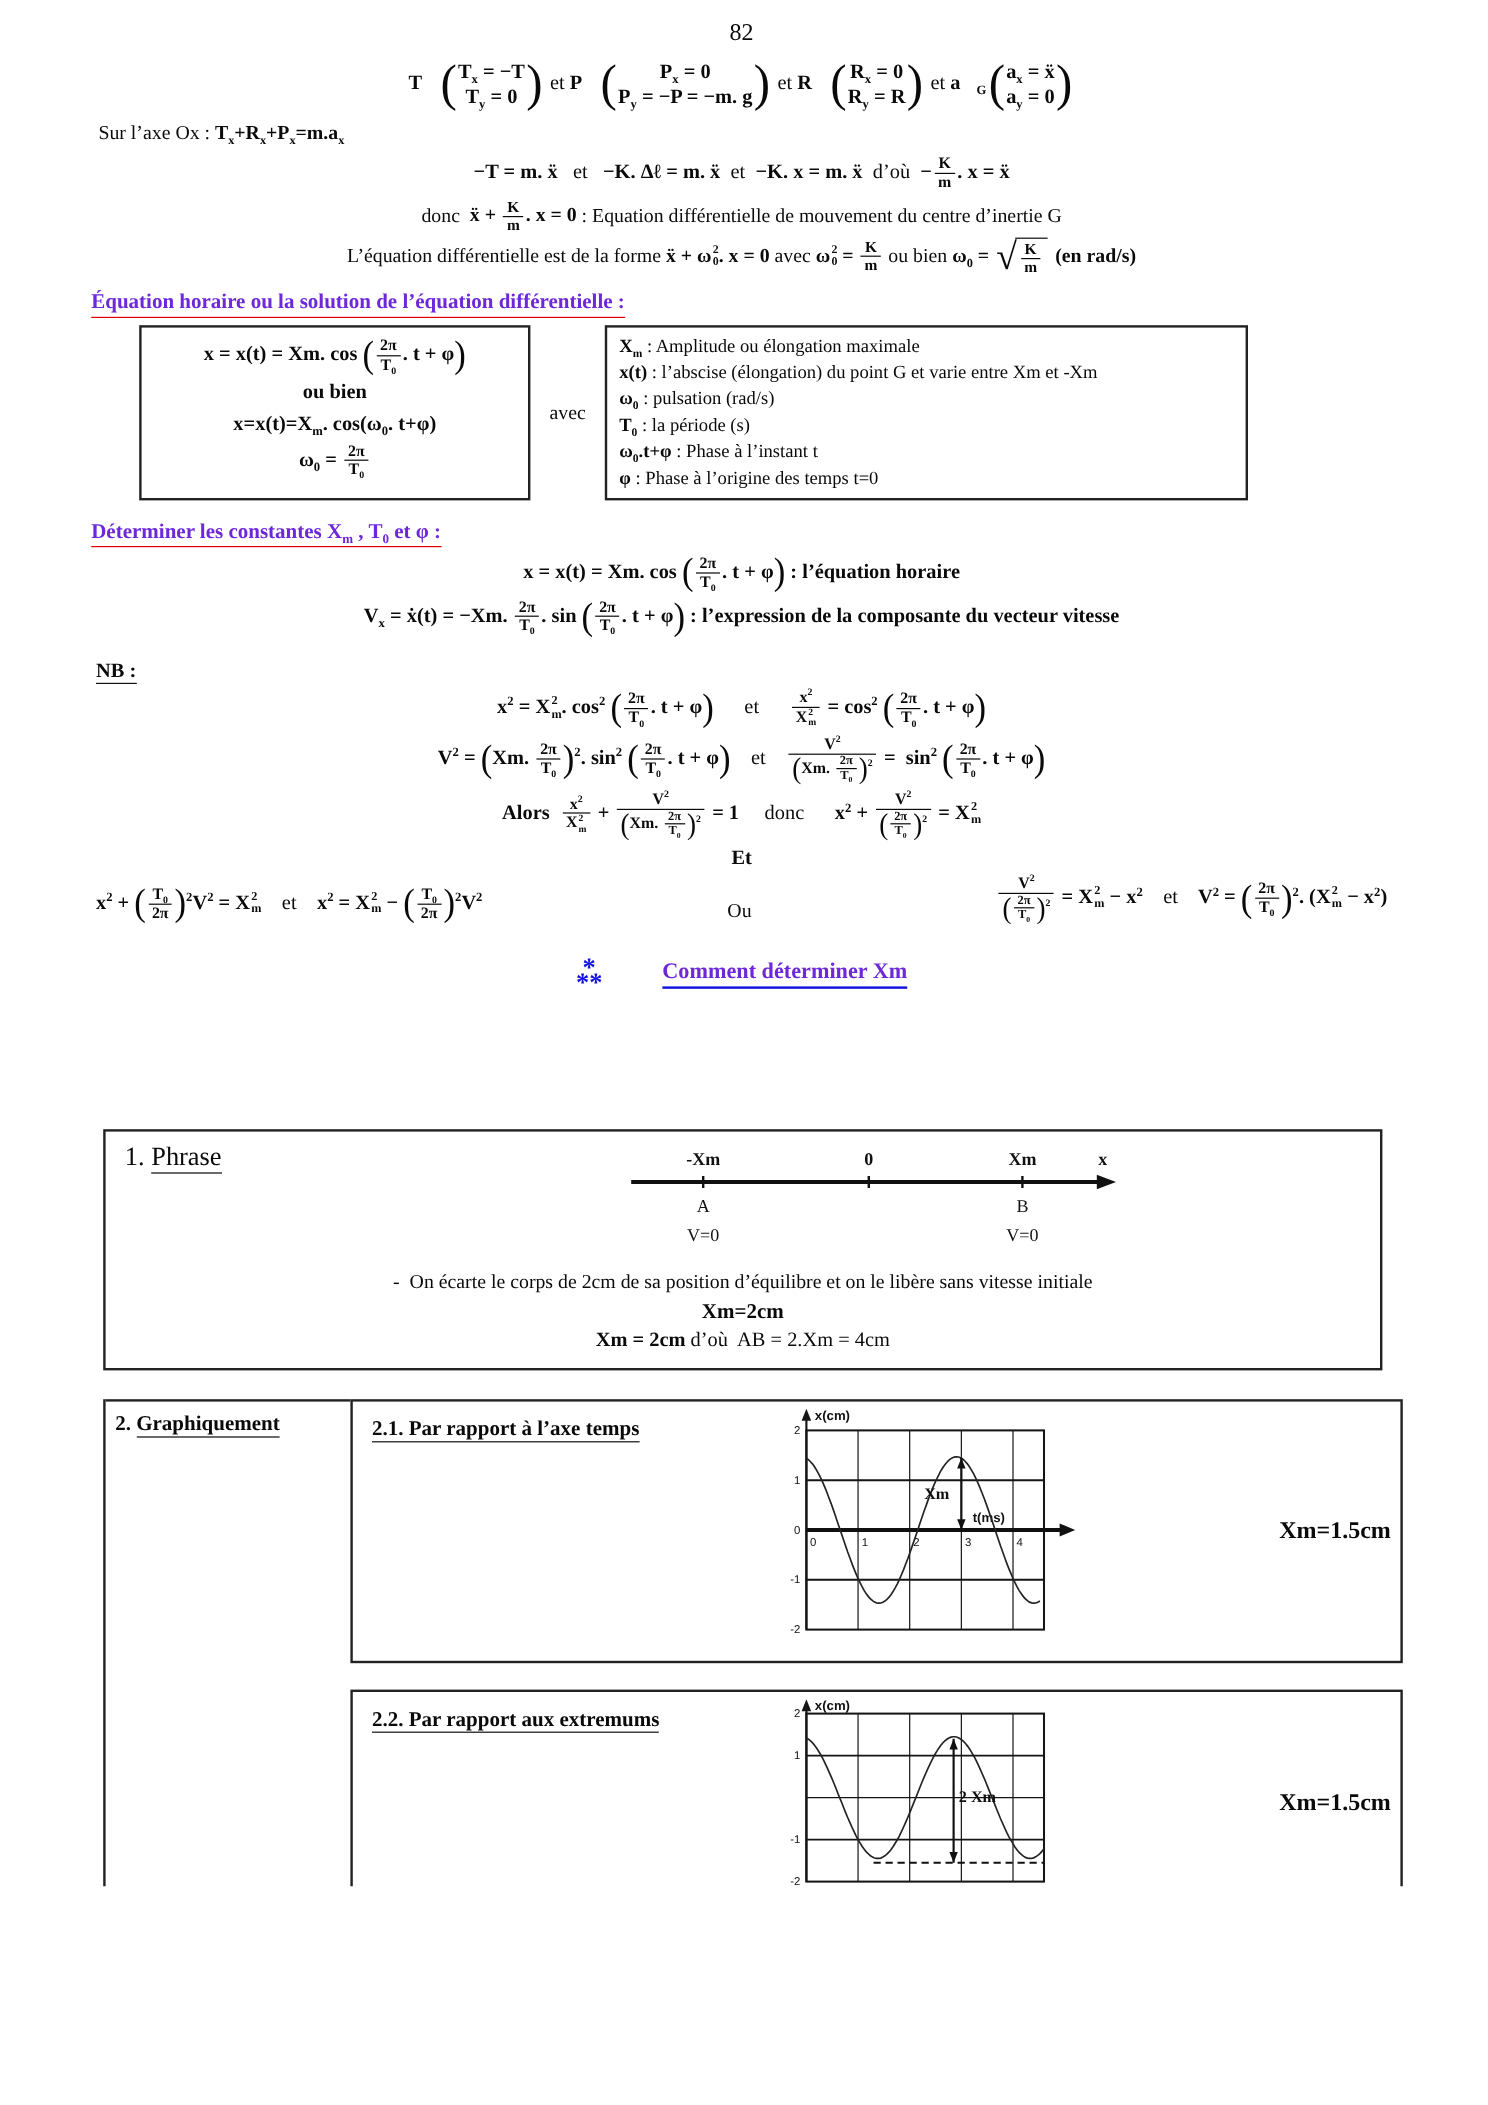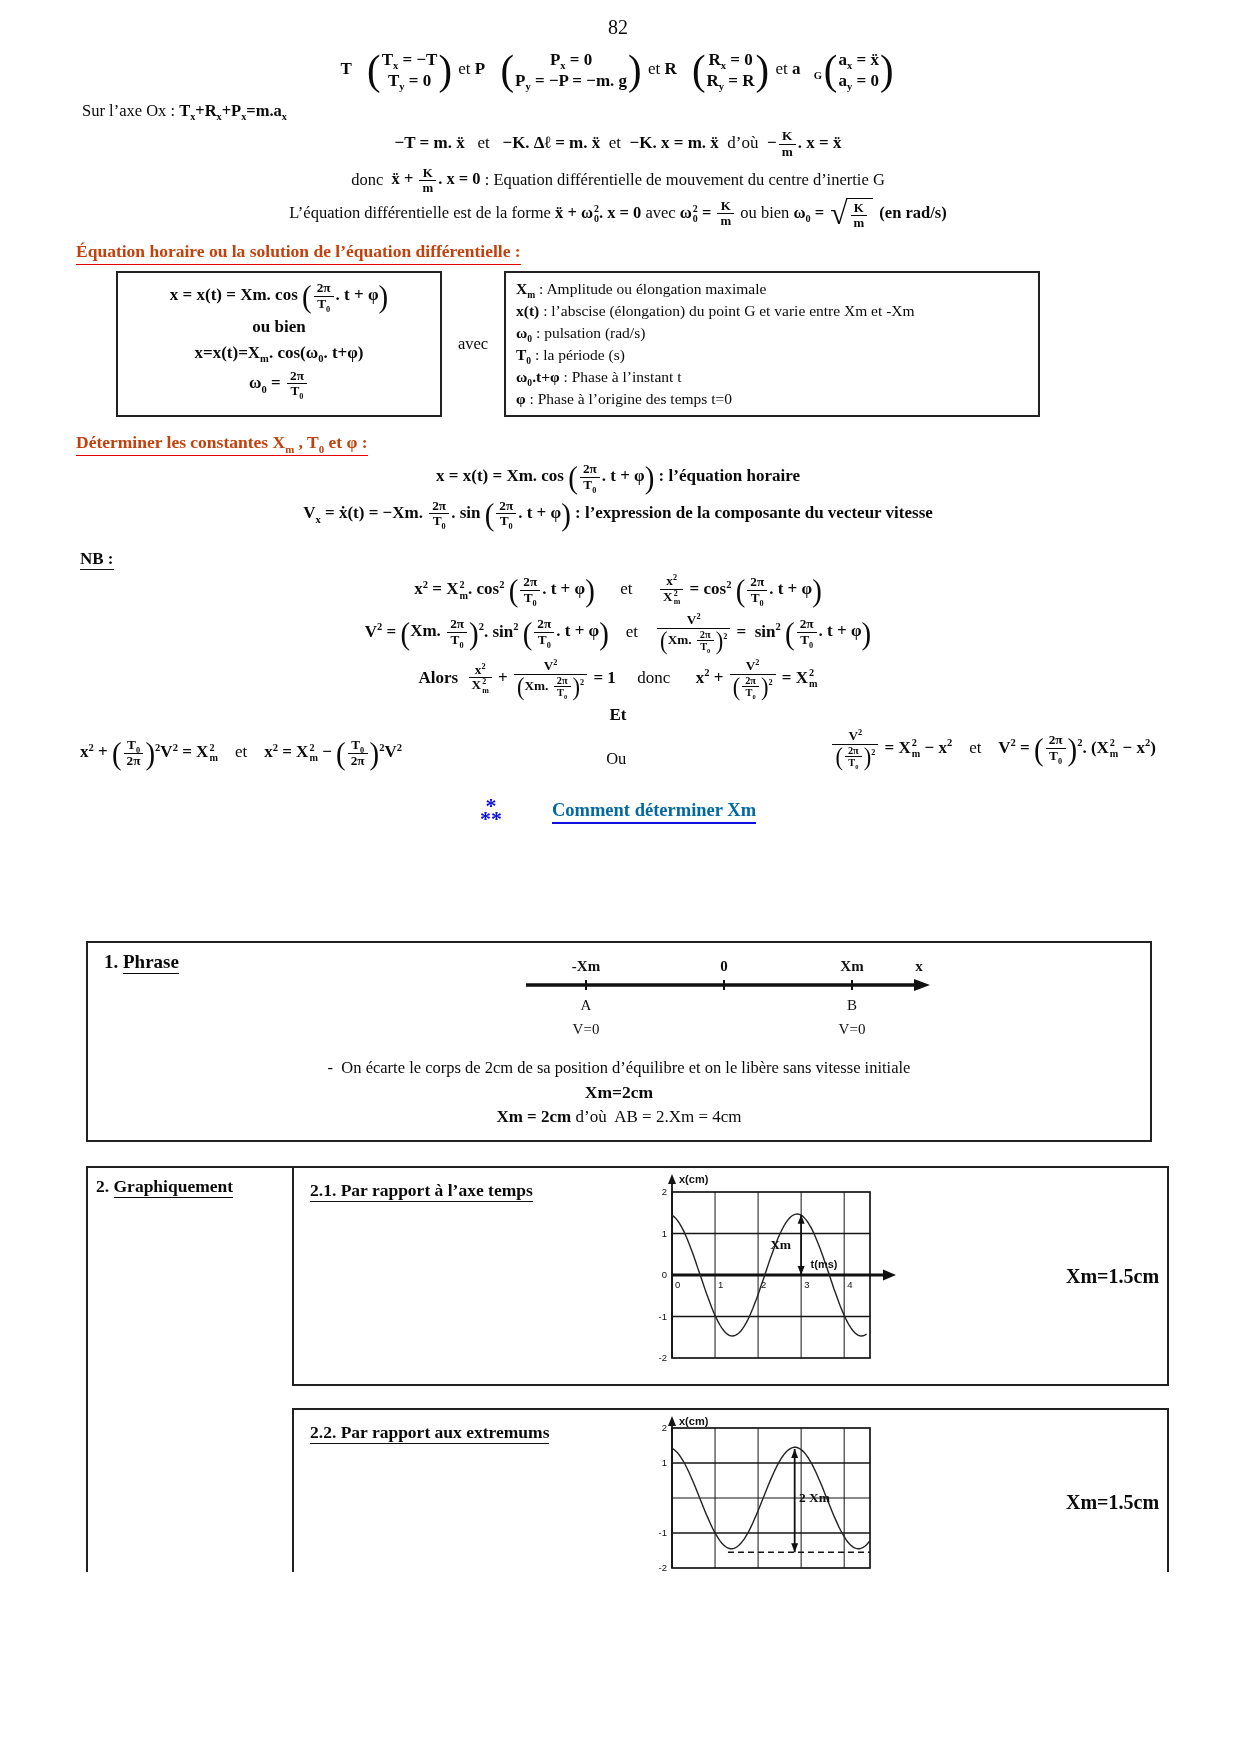--- a/index.html
+++ b/index.html
@@ -20,44 +20,44 @@
   .msupsub{display:inline-flex;flex-direction:column;font-size:0.6em;line-height:1.05;vertical-align:middle;text-align:left;margin-left:1px;}
   .mmatw{display:inline-flex;align-items:center;vertical-align:middle;margin:0 2px;}
   .mmat{display:inline-flex;flex-direction:column;line-height:1.25;align-items:center;padding:0 1px;}
   .mmatd{font-size:2.4em;font-weight:400;line-height:0.8;transform:scaleY(1.05);}
   .mpar{display:inline-flex;align-items:center;vertical-align:middle;}
   .mpard{font-size:1.7em;font-weight:400;line-height:0.85;transform:scaleY(1.1);}
   .msqrt{display:inline-flex;align-items:stretch;vertical-align:middle;margin:0 2px;}
   .mrad{font-size:1.9em;line-height:0.95;font-weight:400;margin-right:-2px;align-self:center;}
   .mradicand{border-top:1.6px solid currentColor;padding:2px 4px 0 3px;display:inline-flex;align-items:center;}
   
-  .redhead{color:#c2410c;font-weight:bold;font-size:17.5px;display:inline-block;border-bottom:1.7px solid #e60000;padding-bottom:1px;line-height:1.3;}
+  .redhead{color:#6d28d9;font-weight:bold;font-size:17.5px;display:inline-block;border-bottom:1.7px solid #e60000;padding-bottom:1px;line-height:1.3;}
   .headwrap{margin:10px 0 4px 0;}
   .nbhead{font-weight:bold;font-size:17px;display:inline-block;border-bottom:1.7px solid #111;margin:14px 0 2px 4px;}
   .underline{border-bottom:1.8px solid currentColor;padding-bottom:1px;}
   
   .solrow{display:flex;align-items:stretch;margin:6px 0 6px 40px;}
   .solbox{border:2.5px solid #222;width:306px;padding:6px 8px;text-align:center;}
   .solbox .eqline{margin:2px 0;}
   .aveccell{width:62px;display:flex;align-items:center;justify-content:center;font-size:16.5px;}
   .defbox{border:2.5px solid #222;width:512px;padding:5px 10px;font-size:15.5px;line-height:1.42;}
   .defline{white-space:pre-wrap;}
   
   .etline{text-align:center;font-weight:bold;font-size:17px;margin:4px 0;}
   .n5row{display:flex;align-items:flex-end;justify-content:space-between;padding:0 4px;}
   .n5row .eqline{margin:0;}
   .ouword{font-size:16.5px;}
   
   .bluerow{display:flex;justify-content:center;align-items:center;gap:50px;margin:30px 0 116px 0;}
   .stars{color:#0f0fe0;font-weight:bold;font-size:22px;line-height:0.6;text-align:center;}
-  .bluetitle{color:#0369a1;font-weight:bold;font-size:18.5px;border-bottom:2px solid #0f0fe0;padding-bottom:1px;}
+  .bluetitle{color:#6d28d9;font-weight:bold;font-size:18.5px;border-bottom:2px solid #0f0fe0;padding-bottom:1px;}
   
   .box1{border:2.5px solid #222;margin:0 8px 0 10px;padding:4px 6px 10px 6px;}
   .box1-head{display:flex;align-items:flex-start;}
-  .sec-num-title{font-size:19px;font-weight:bold;padding:4px 0 0 10px;width:210px;flex:none;}
+  .sec-num-title{font-size:22px;font-weight:normal;padding:4px 0 0 10px;width:210px;flex:none;}
   .axiswrap{flex:1;display:flex;justify-content:center;}
   .b1line{text-align:center;font-size:16.5px;line-height:1.45;white-space:pre-wrap;}
   .b1bold{font-weight:bold;font-size:17.5px;}
   
   .sec2{display:flex;border-left:2px solid #222;margin:24px 0 0 10px;}
   .sec2-left{width:192px;flex:none;border-top:2.5px solid #222;padding:8px 4px 0 8px;font-size:17.5px;font-weight:bold;}
   .sec2-right{flex:1;}
   .gbox{border:2.5px solid #222;display:flex;align-items:flex-start;padding:4px 8px 4px 0;gap:36px;}
   .gbox2{margin-top:22px;}
   .gtitle{font-size:17.5px;font-weight:bold;margin:8px 0 0 16px;flex:none;width:300px;}

